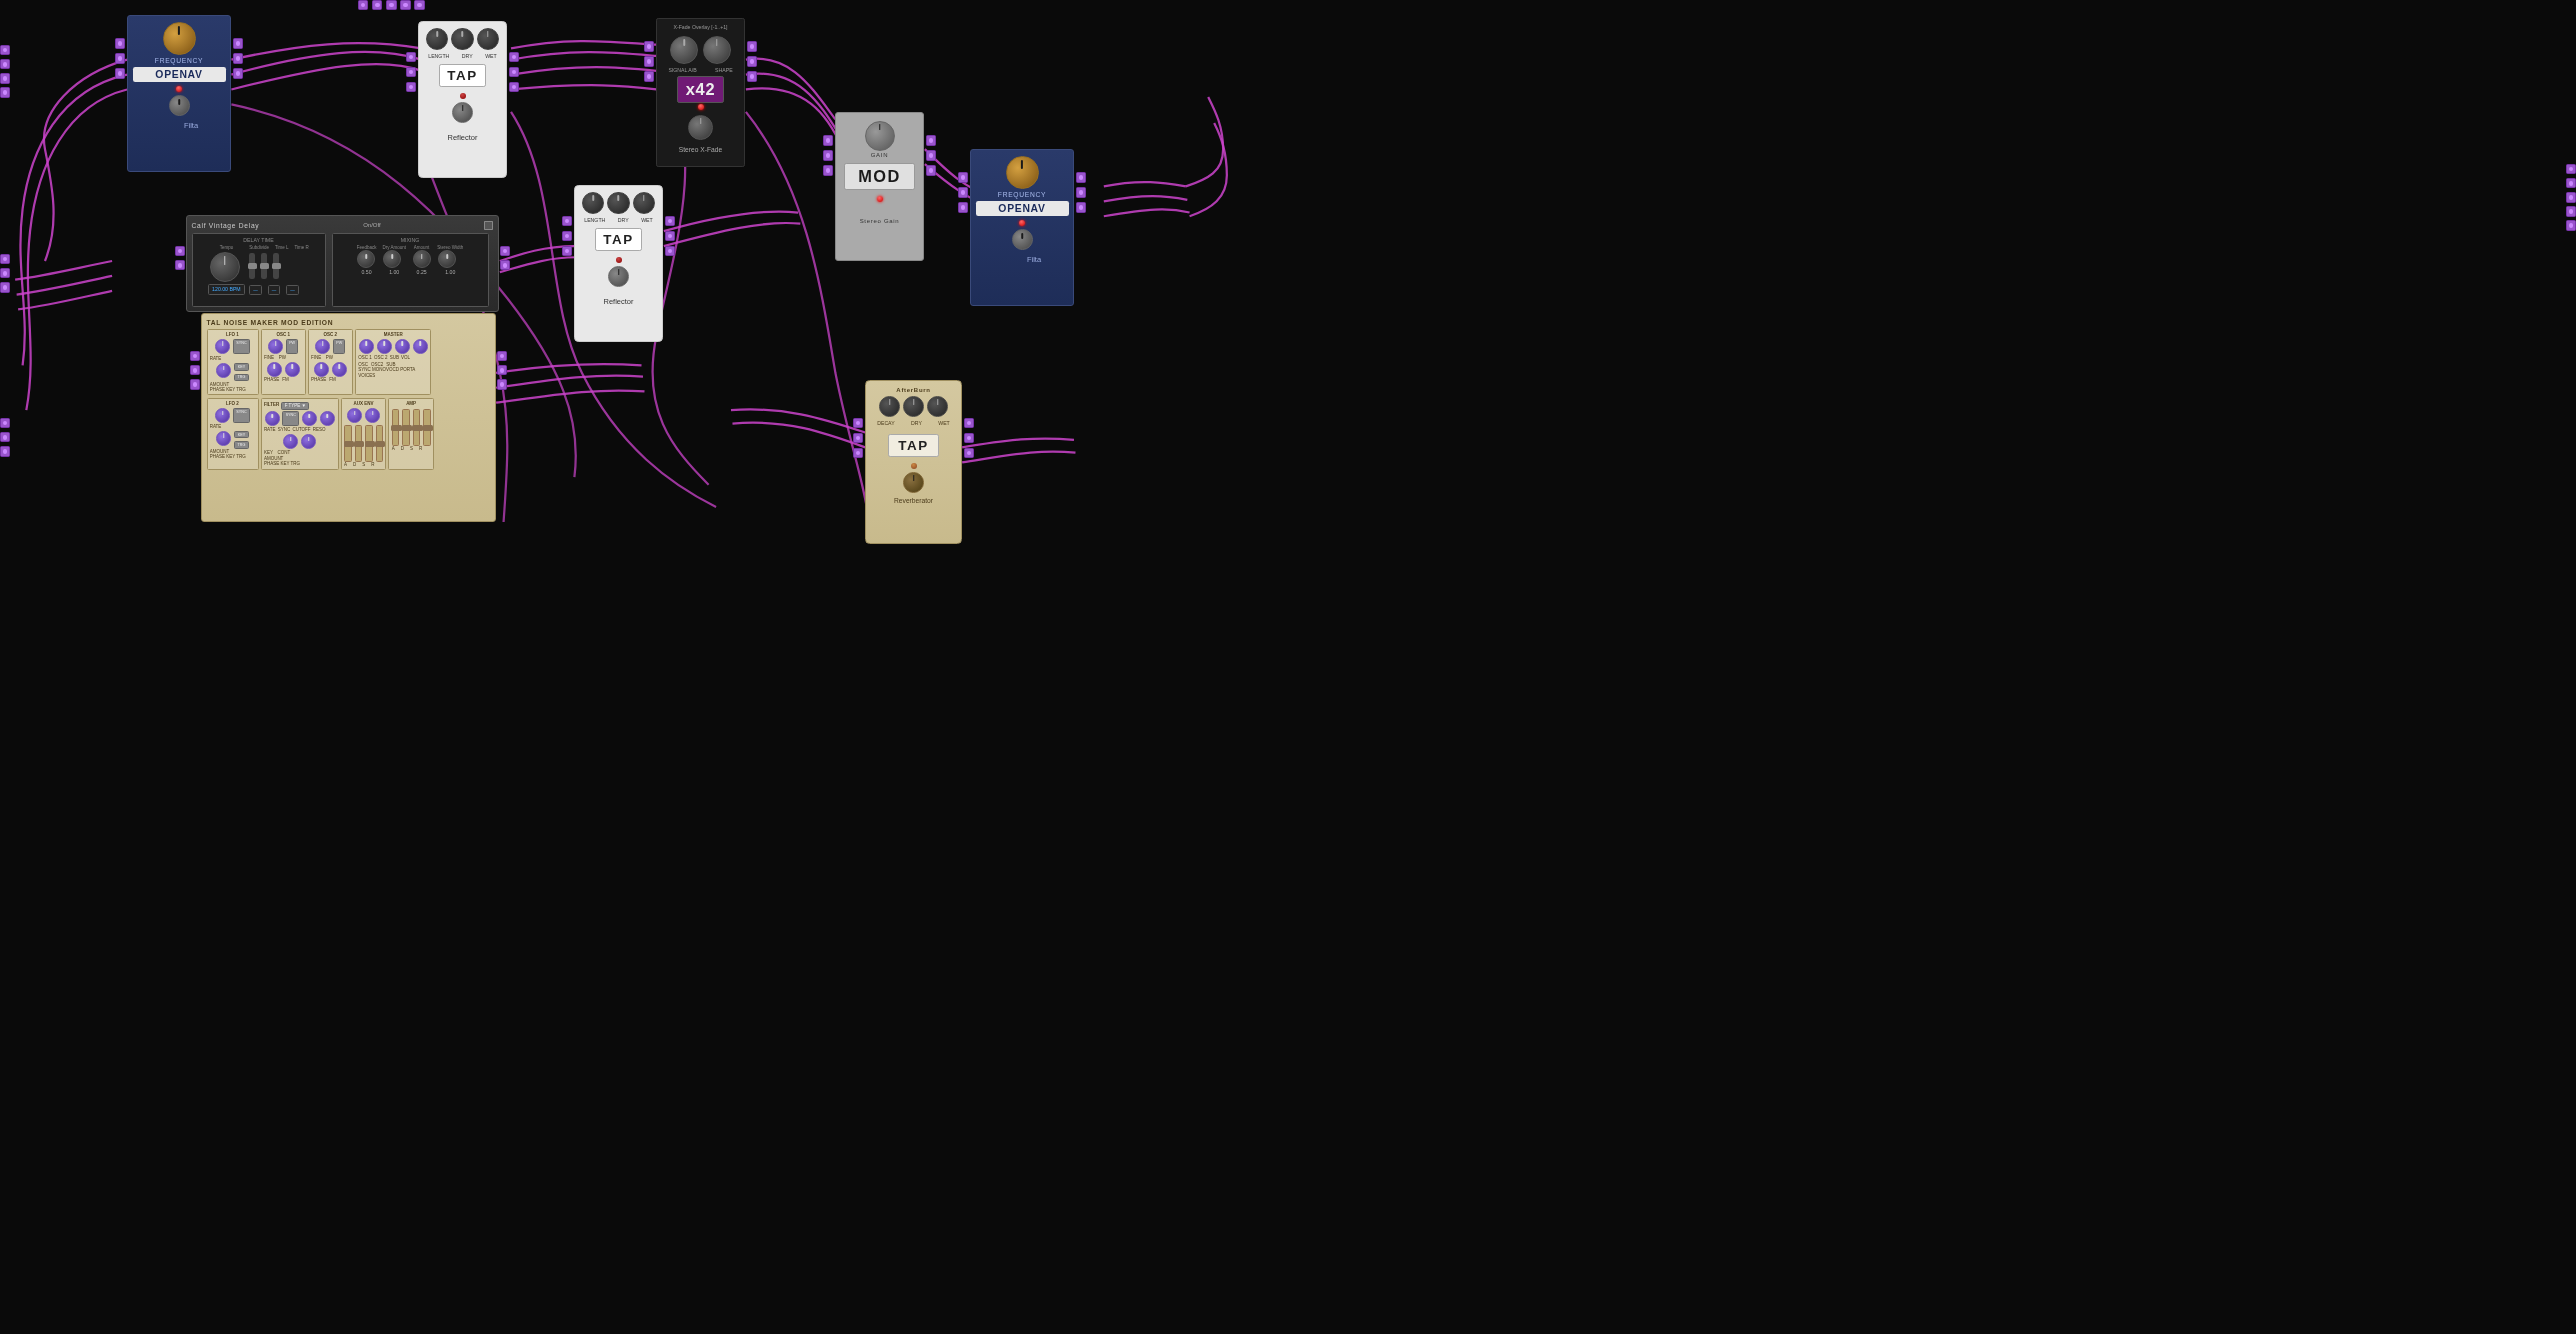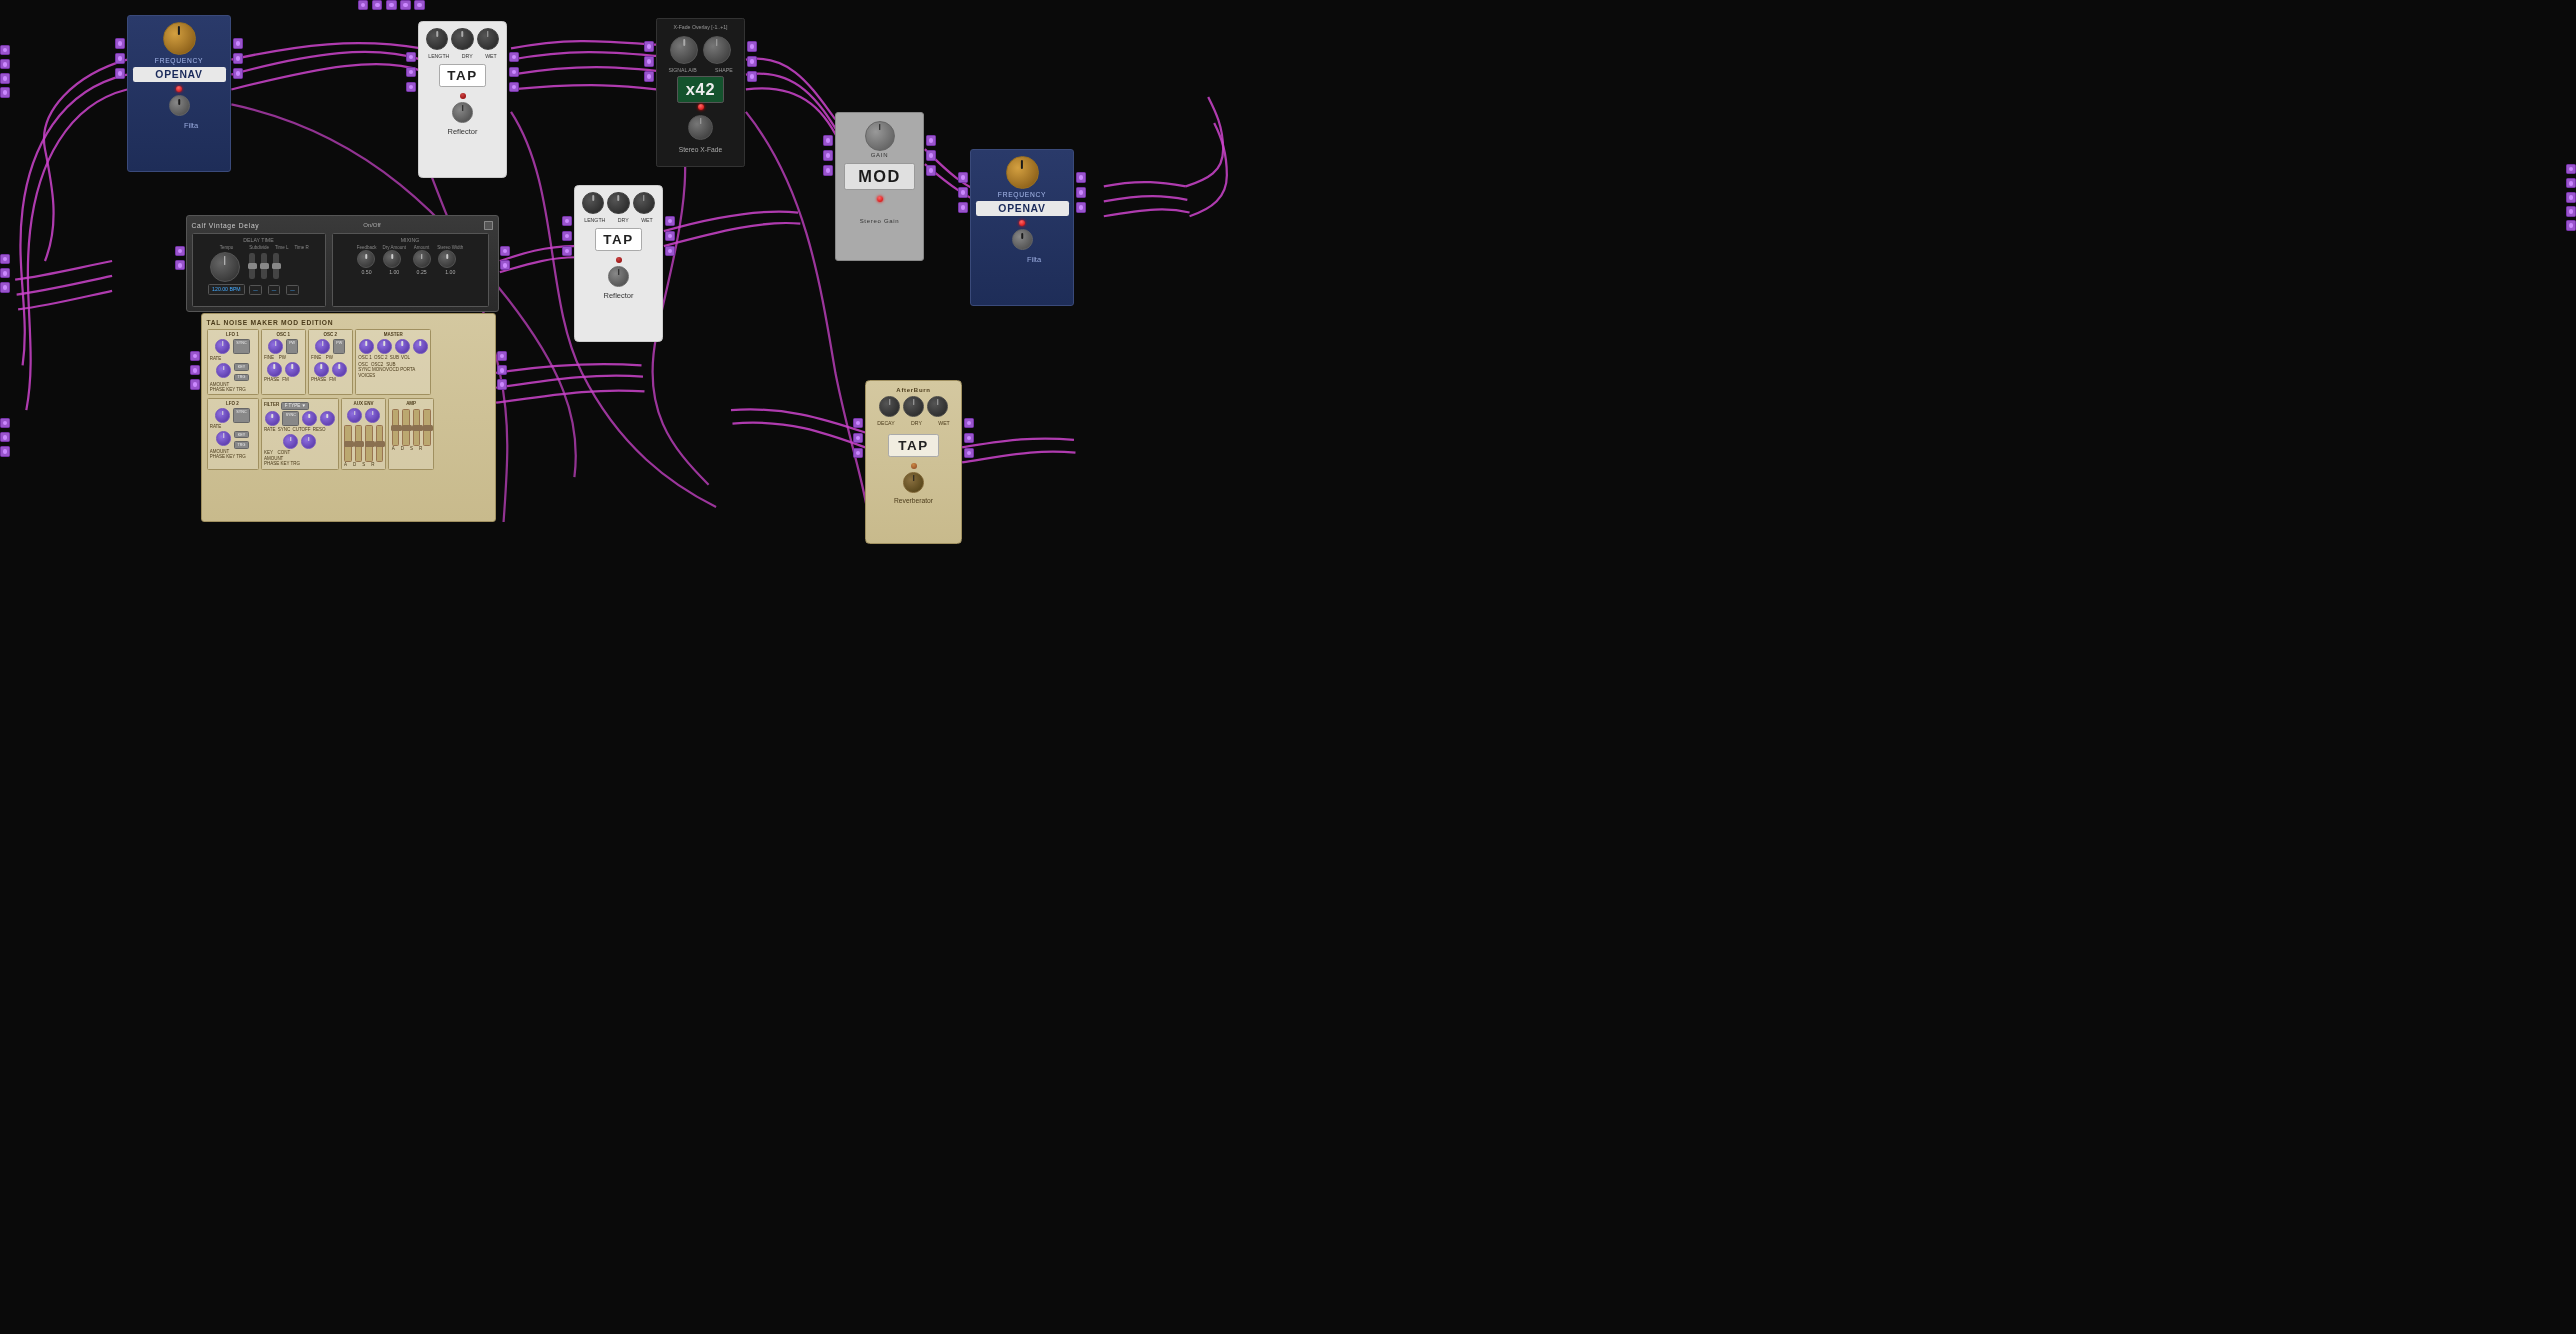--- a/index.html
+++ b/index.html
@@ -188,21 +188,21 @@
       height: 6px;
       border-radius: 50%;
       background: radial-gradient(circle at 40% 30%, #cc4444, #880000);
       margin: 1.5px auto;
     }
 
     .tap-footer {
       font-size: 7.5px;
       color: #333;
       text-align: center;
-      margin-top: 3px;
+      margin-top: 9px;
     }
 
     
     .stereo-xfade {
       top: 18px;
       left: 656px;
       width: 89px;
       height: 149px;
       background: #1a1a1a;
       border: 0.7px solid #333;
@@ -255,21 +255,21 @@
       margin-bottom: 3px;
     }
 
     .xfade-label {
       font-size: 5.2px;
       color: #999;
       text-align: center;
     }
 
     .x42-box {
-      background: #14532d;
+      background: #701a75;
       border: 0.7px solid #555;
       border-radius: 2.2px;
       color: #eee;
       font-size: 16.4px;
       font-weight: bold;
       padding: 3px 7.5px;
       text-align: center;
       letter-spacing: 0.7px;
     }
 

